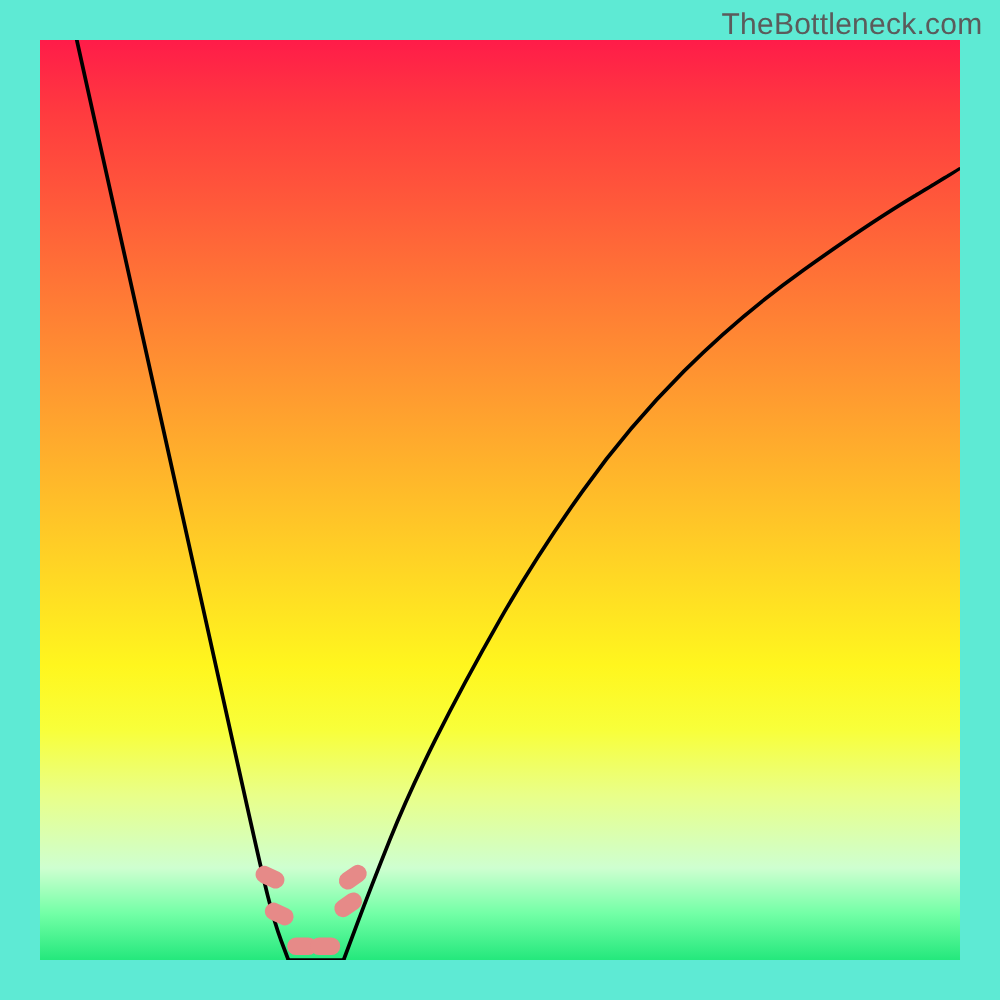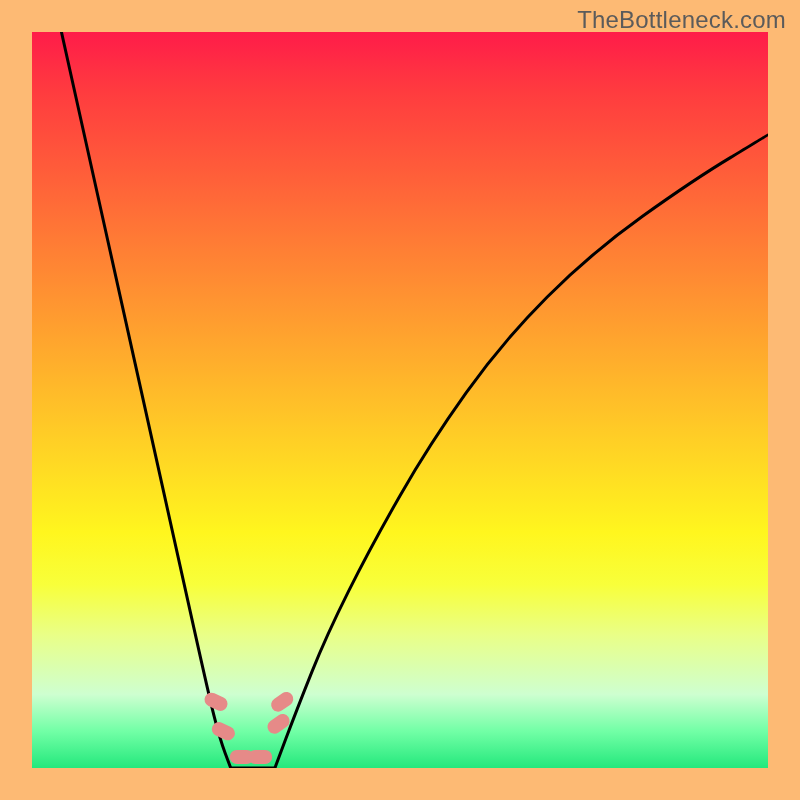--- a/index.html
+++ b/index.html
@@ -10,21 +10,21 @@
     overflow: hidden;
     background: #000000;
     font-family: Arial, Helvetica, sans-serif;
   }
   .frame {
     position: absolute;
     top: 0;
     left: 0;
     width: 800px;
     height: 800px;
-    background: #fdba74;
+    background: #5eead4;
   }
   .plot {
     position: absolute;
     top: 32px;
     left: 32px;
     width: 736px;
     height: 736px;
     background: linear-gradient(
       to bottom,
       #ff1c49 0%,

